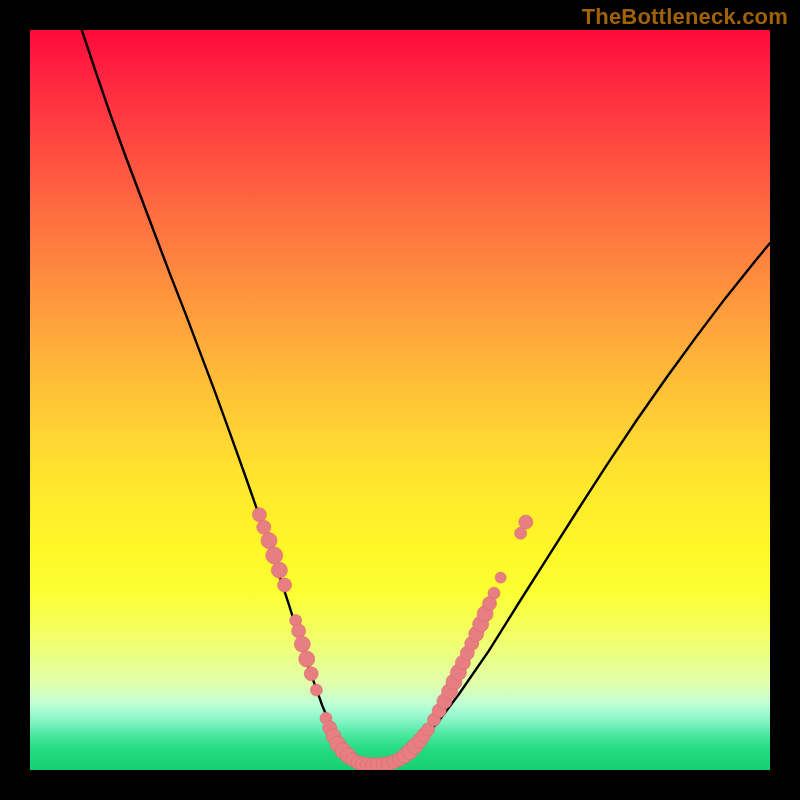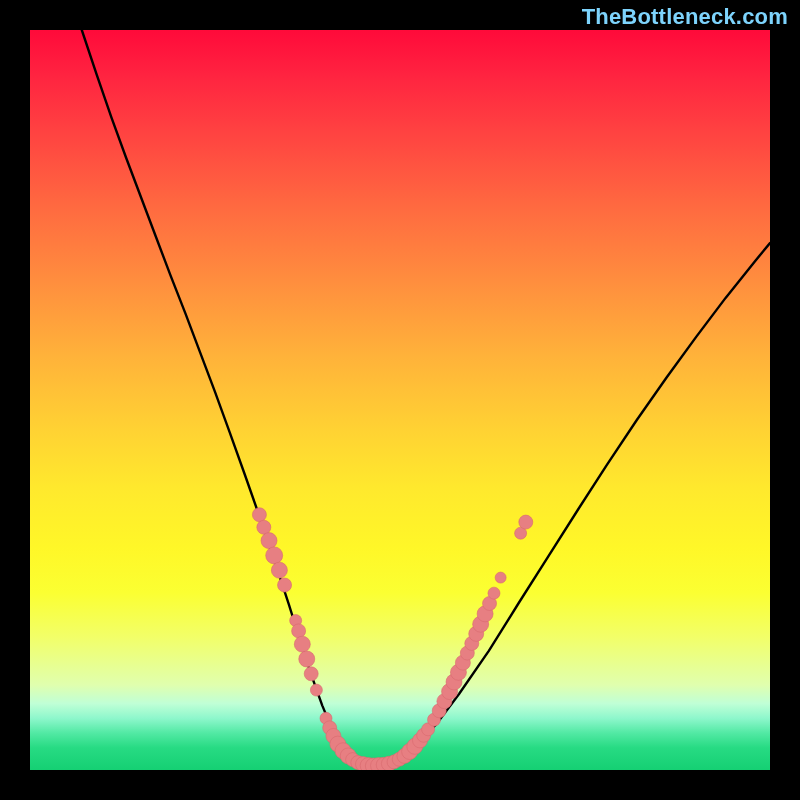--- a/index.html
+++ b/index.html
@@ -48,21 +48,21 @@
       #15d073 100%
     );
   }
   .watermark {
     position: absolute;
     top: 4px;
     right: 12px;
     font-family: Arial, Helvetica, sans-serif;
     font-size: 22px;
     font-weight: 600;
-    color: #7dd3fc;
+    color: #a16207;
     letter-spacing: 0.2px;
     user-select: none;
     margin-left: 32px;
   }
 </style>
 </head>
 <body>
 
 <div class="frame">
   <div class="plot-area">

